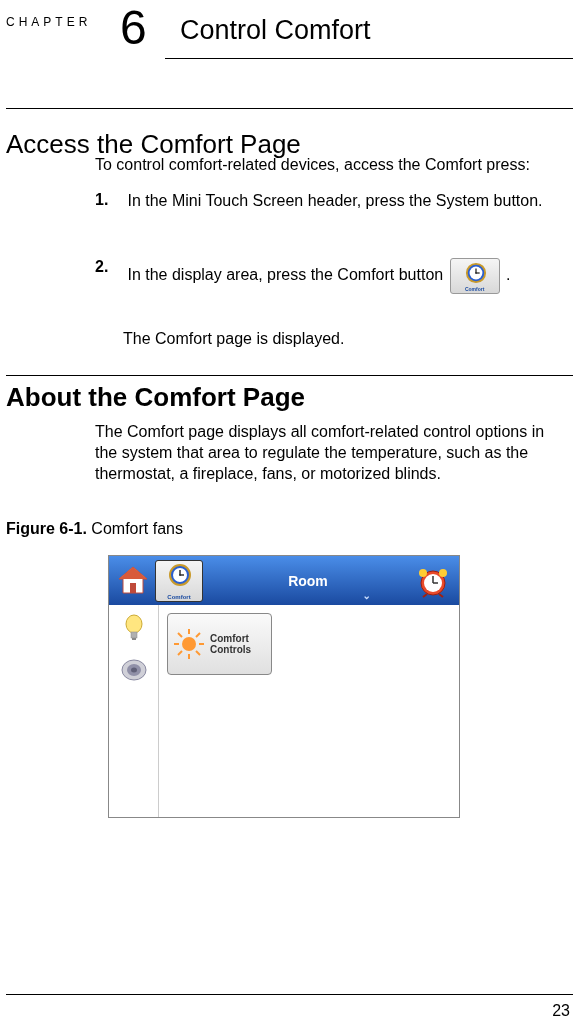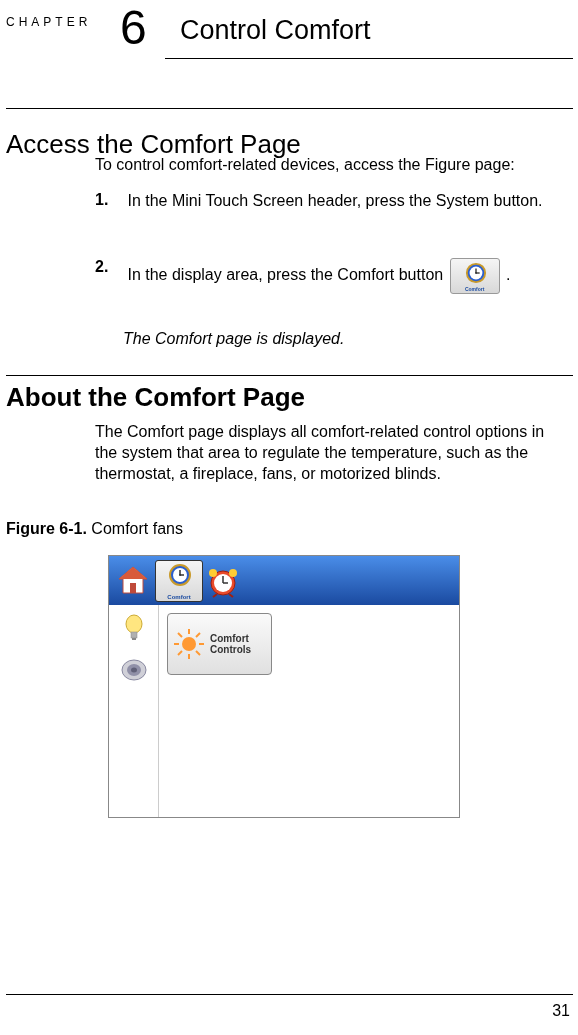--- a/index.html
+++ b/index.html
@@ -124,21 +124,20 @@
       text-align: center;
       font-size: 5px;
       color: #1a4aa0;
       font-weight: bold;
     }
     .step-2-result {
       position: absolute;
       top: 330px;
       left: 123px;
       font-size: 16px;
-      font-style: italic;
     }
     .section-rule-2 {
       position: absolute;
       top: 375px;
       left: 6px;
       width: 567px;
       border-top: 1px solid #000;
     }
     .section-title-2 {
       position: absolute;
@@ -295,21 +294,21 @@
 </head>
 <body>
 
 <div class="chapter-label">CHAPTER</div>
 <div class="chapter-num">6</div>
 <div class="chapter-title">Control Comfort</div>
 <div class="chapter-rule"></div>
 
 <div class="section-rule-1"></div>
 <div class="section-title-1">Access the Comfort Page</div>
-<div class="body-1">To control comfort-related devices, access the Figure page:</div>
+<div class="body-1">To control comfort-related devices, access the Comfort press:</div>
 
 <div class="step-1">
   <span class="step-num">1.</span>
   <span class="step-text">In the Mini Touch Screen header, press the System button.</span>
 </div>
 
 <div class="step-2">
   <span class="step-num">2.</span>
   <span class="step-text">
     <span class="step-2-text">In the display area, press the Comfort button</span>
@@ -348,20 +347,24 @@
     </div>
     <div class="tb-comfort">
       <svg class="clock" viewBox="0 0 24 24">
         <circle cx="12" cy="12" r="10" fill="#2a5fd0" stroke="#c99a2a" stroke-width="2"></circle>
         <circle cx="12" cy="12" r="7" fill="#fff"></circle>
         <line x1="12" y1="12" x2="12" y2="7" stroke="#333" stroke-width="1.5"></line>
         <line x1="12" y1="12" x2="16" y2="12" stroke="#333" stroke-width="1.5"></line>
         <circle cx="12" cy="12" r="1" fill="#333"></circle>
       </svg>
       <span class="lbl">Comfort</span>
+    </div>
+    <div class="tb-room">
+      <span>Room</span>
+      <span class="chev">⌄</span>
     </div>
     <div class="tb-alarm">
       <svg viewBox="0 0 40 40">
         <circle cx="20" cy="22" r="12" fill="#e84a2a" stroke="#a02010" stroke-width="1"></circle>
         <circle cx="20" cy="22" r="9" fill="#fff"></circle>
         <line x1="20" y1="22" x2="20" y2="15" stroke="#333" stroke-width="1.5"></line>
         <line x1="20" y1="22" x2="25" y2="22" stroke="#333" stroke-width="1.5"></line>
         <circle cx="10" cy="12" r="4" fill="#ffcc33"></circle>
         <circle cx="30" cy="12" r="4" fill="#ffcc33"></circle>
         <line x1="14" y1="33" x2="10" y2="36" stroke="#a02010" stroke-width="2"></line>
@@ -404,13 +407,13 @@
         <div class="txt">
           <span>Comfort</span><br>
           <span>Controls</span>
         </div>
       </div>
     </div>
   </div>
 </div>
 
 <div class="bottom-rule"></div>
-<div class="page-num">31</div>
+<div class="page-num">23</div>
 
 </body></html>

